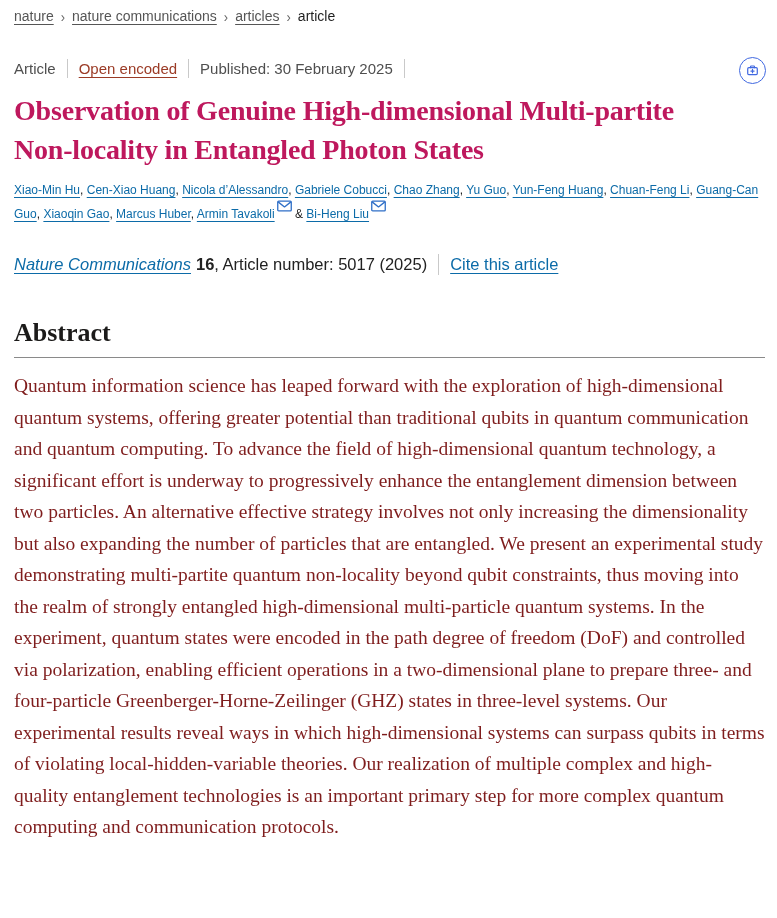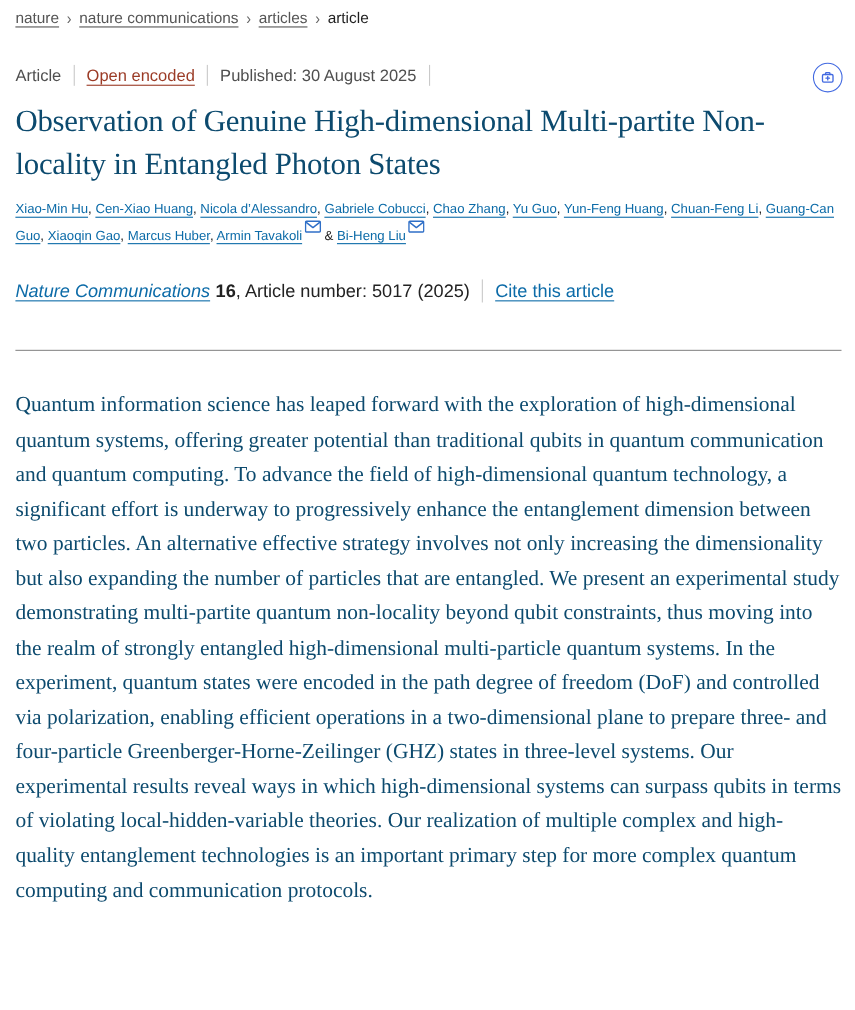--- a/index.html
+++ b/index.html
@@ -38,21 +38,21 @@
     position: absolute; top: 57px; right: 11px;
     width: 27px; height: 27px; padding: 0;
     border: 1px solid #4169e1; border-radius: 50%;
     background: #fff; cursor: pointer;
     display: flex; align-items: center; justify-content: center;
   }
 
   
   h1.title {
     font-family: "Liberation Serif", "DejaVu Serif", serif;
-    font-size: 28px; font-weight: 400; color: #0c4a6e;
+    font-size: 28px; font-weight: 700; color: #be185d;
     line-height: 1.38; letter-spacing: -0.2px;
     max-width: 700px; margin: 11px 0 0 0;
   }
 
   
   .authors { margin-top: 9px; font-size: 12px; line-height: 2.0; color: #222; max-width: 751px; }
   .authors a.author-link {
     color: #0c6ba8; text-decoration: underline;
     text-underline-offset: 3px; text-decoration-thickness: 1px; cursor: pointer;
   }
@@ -79,32 +79,32 @@
 
   
   .abstract { margin-top: 43px; }
   .abstract h2 {
     font-family: "Liberation Serif", "DejaVu Serif", serif;
     font-size: 26px; font-weight: 700; color: #1c1b1a; margin: 0;
   }
   .abstract hr { border: none; border-top: 1px solid #8a8a8a; margin: 9px 0 0 0; }
   .abstract p {
     font-family: "Liberation Serif", "DejaVu Serif", serif;
-    font-size: 19.5px; line-height: 1.615; color: #0c4a6e;
-    margin: 34px 0 0 0; max-width: 752px;
+    font-size: 19.5px; line-height: 1.615; color: #7f1d1d;
+    margin: 12px 0 0 0; max-width: 752px;
   }
 </style>
 </head>
 <body>
 
 <div class="page">
 
   <nav class="breadcrumb"><a>nature</a><span class="bc-sep">›</span><a>nature communications</a><span class="bc-sep">›</span><a>articles</a><span class="bc-sep">›</span><span class="bc-current">article</span></nav>
 
-  <div class="meta-row"><span>Article</span><span class="vdiv"></span><a class="open-access">Open encoded</a><span class="vdiv"></span><span>Published: 30 August 2025</span><span class="vdiv"></span></div>
+  <div class="meta-row"><span>Article</span><span class="vdiv"></span><a class="open-access">Open encoded</a><span class="vdiv"></span><span>Published: 30 February 2025</span><span class="vdiv"></span></div>
 
   <button class="inst-btn">
     <span style="display:flex">
       <svg width="15" height="15" viewBox="0 0 16 16" fill="none" stroke="#4169e1" stroke-width="1.3" stroke-linecap="round" stroke-linejoin="round">
         <rect x="2.9" y="5" width="10.2" height="7.4" rx="1.2"></rect>
         <path d="M5.9 5 V4 a0.8 0.8 0 0 1 0.8 -0.8 h2.6 a0.8 0.8 0 0 1 0.8 0.8 V5"></path>
         <path d="M8 6.9 v3.4 M6.3 8.6 h3.4"></path>
       </svg>
     </span>
   </button>
@@ -130,17 +130,18 @@
     <span><a class="author-link">Bi-Heng Liu</a><a class="env"><svg width="15" height="12" viewBox="0 0 16 12" fill="none" stroke="#2f6fc7" stroke-width="1.4" stroke-linejoin="round">
             <rect x="0.8" y="0.8" width="14.4" height="10.4" rx="1"></rect>
             <path d="M1.2 1.6 L8 7 L14.8 1.6"></path>
           </svg></a><span class="sep"></span></span>
   </div>
 
   <div class="citation-row"><a class="journal">Nature Communications</a><span class="vol">16</span><span>, Article number: 5017 (2025)</span><span class="vdiv tall"></span><a>Cite this article</a></div>
 
 
   <section class="abstract">
+    <h2>Abstract</h2>
     <hr>
     <p>Quantum information science has leaped forward with the exploration of high-dimensional quantum systems, offering greater potential than traditional qubits in quantum communication and quantum computing. To advance the field of high-dimensional quantum technology, a significant effort is underway to progressively enhance the entanglement dimension between two particles. An alternative effective strategy involves not only increasing the dimensionality but also expanding the number of particles that are entangled. We present an experimental study demonstrating multi-partite quantum non-locality beyond qubit constraints, thus moving into the realm of strongly entangled high-dimensional multi-particle quantum systems. In the experiment, quantum states were encoded in the path degree of freedom (DoF) and controlled via polarization, enabling efficient operations in a two-dimensional plane to prepare three- and four-particle Greenberger-Horne-Zeilinger (GHZ) states in three-level systems. Our experimental results reveal ways in which high-dimensional systems can surpass qubits in terms of violating local-hidden-variable theories. Our realization of multiple complex and high-quality entanglement technologies is an important primary step for more complex quantum computing and communication protocols.</p>
   </section>
 
 </div>
 
 </body></html>

